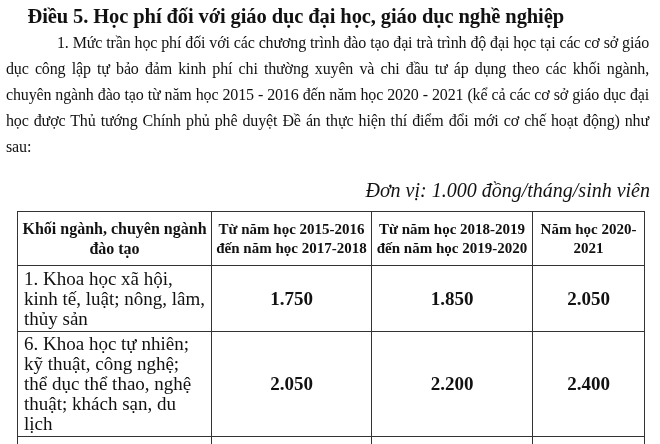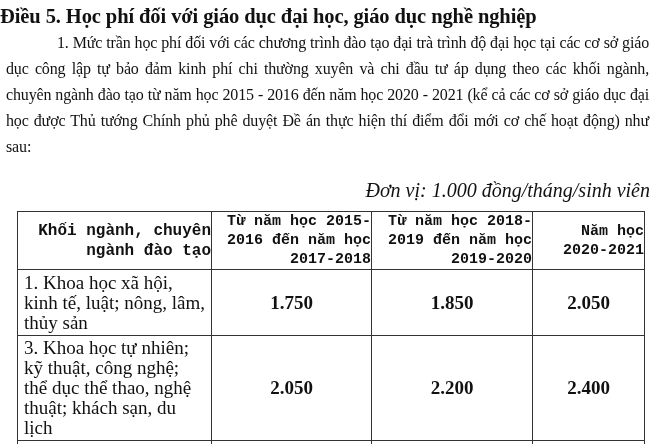--- a/index.html
+++ b/index.html
@@ -4,21 +4,21 @@
   <style>
     html, body { margin: 0; padding: 0; }
     body {
       width: 660px; height: 444px; overflow: hidden;
       background: #ffffff; color: #111111;
       font-family: "Liberation Serif", "DejaVu Serif", serif;
       position: relative;
     }
     .heading {
       position: absolute; left: 0; top: 4px; width: 564px;
-      text-align: left; font-weight: bold; font-size: 20.5px;
+      text-align: right; font-weight: bold; font-size: 20.5px;
       line-height: 24px; letter-spacing: -0.1px;
     }
     .para {
       position: absolute; left: 6px; top: 30px; width: 643px;
       font-size: 16px; line-height: 26px; text-align: justify;
       text-indent: 51px; letter-spacing: -0.15px;
     }
     .unit {
       position: absolute; right: 10px; top: 177px;
       font-style: italic; font-size: 20px; line-height: 26px;
@@ -26,21 +26,21 @@
     table.fees {
       position: absolute; left: 17px; top: 211px;
       width: 627px; border-collapse: collapse; table-layout: fixed;
     }
     table.fees td, table.fees th {
       border: 1.5px solid #333333; padding: 0;
       vertical-align: middle;
     }
     table.fees th {
       font-weight: bold; font-size: 15px; line-height: 19px;
-      text-align: right; height: 53px; font-family: Liberation Mono, monospace;
+      text-align: center; height: 53px;
     }
     table.fees th.first { font-size: 16px; line-height: 20px; }
     table.fees td { font-size: 19px; line-height: 20px; }
     table.fees td.name { text-align: left; padding: 2px 4px 2px 6px; }
     table.fees td.num { text-align: center; font-weight: bold; }
     tr.r1 td { height: 61px; margin-top: 16px; }
     tr.r2 td { height: 76px; }
     tr.r3 td { height: 25px; }
   </style>
 </head>
@@ -66,21 +66,21 @@
     <th>Từ năm học 2018-2019 đến năm học 2019-2020</th>
     <th>Năm học 2020-2021</th>
   </tr>
   <tr class="r1">
     <td class="name">1. Khoa học xã hội, kinh tế, luật; nông, lâm, thủy sản</td>
     <td class="num">1.750</td>
     <td class="num">1.850</td>
     <td class="num">2.050</td>
   </tr>
   <tr class="r2">
-    <td class="name">3. Khoa học tự nhiên; kỹ thuật, công nghệ; thể dục thể thao, nghệ thuật; khách sạn, du lịch</td>
+    <td class="name">6. Khoa học tự nhiên; kỹ thuật, công nghệ; thể dục thể thao, nghệ thuật; khách sạn, du lịch</td>
     <td class="num">2.050</td>
     <td class="num">2.200</td>
     <td class="num">2.400</td>
   </tr>
   <tr class="r3">
     <td class="name">3. Y dược</td>
     <td class="num">4.400</td>
     <td class="num">4.600</td>
     <td class="num">5.050</td>
   </tr>

